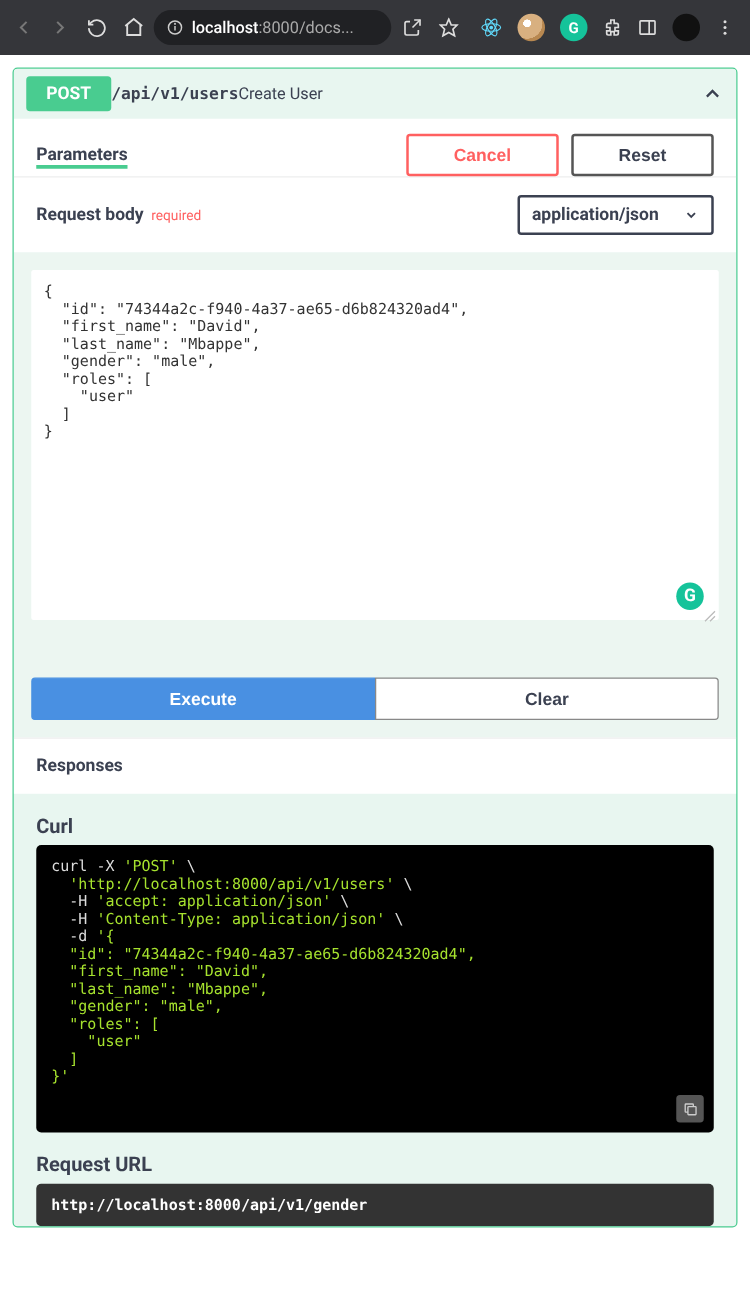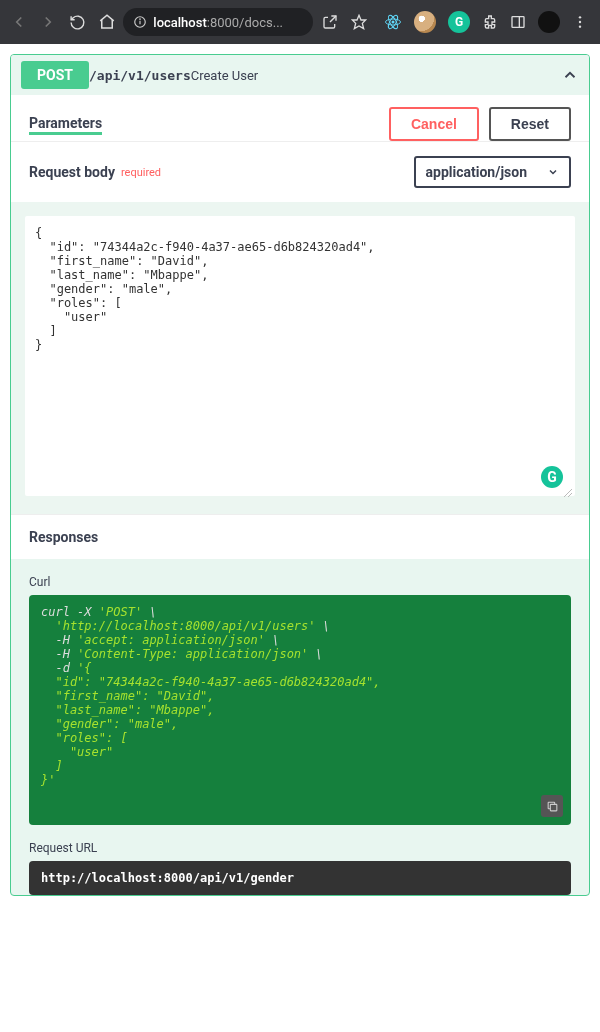--- a/index.html
+++ b/index.html
@@ -21,21 +21,21 @@
   .opblock { border: 1px solid #49cc90; border-radius: 4px; background: #e8f6f0; overflow: hidden; }
   .op-header { display: flex; align-items: center; gap: 0; padding: 6px 10px; background: #e8f6f0; }
   .method-badge { background: #49cc90; color: #fff; font-weight: 700; padding: 6px 16px; border-radius: 3px; font-size: 14px; text-align: center; }
   .op-path { font-family: ui-monospace, Menlo, monospace; font-size: 13px; color: #3b4151; font-weight: 600; }
   .op-summary { font-size: 13px; color: #3b4151; }
   .op-collapse { margin-left: auto; color: #3b4151; }
   
   .params-bar { background: #fff; display: flex; align-items: center; padding: 12px 18px 0 18px; }
   .params-title { font-weight: 700; font-size: 14px; color: #3b4151; }
   .params-underline { border-bottom: 3px solid #49cc90; display: inline-block; }
-  .btn { font-size: 14px; font-weight: 700; padding: 7px 20px; border-radius: 3px; background: #fff; border: 2px solid #888; color: #3b4151; cursor: pointer; }
+  .btn { font-size: 14px; font-weight: 700; padding: 7px 36px; border-radius: 3px; background: #fff; border: 2px solid #888; color: #3b4151; cursor: pointer; }
   .btn-cancel { border-color: #ff6060; color: #ff6060; margin-left: auto; margin-right: 10px; }
   .btn-reset { border-color: #555; }
   
   .no-params { background: #fff; padding: 14px 18px 16px 18px; color: #666; font-size: 14px; }
   
   .req-body-header { background: #fff; display: flex; align-items: center; padding: 14px 18px; border-top: 1px solid #eee; }
   .req-body-title { font-weight: 700; font-size: 14px; color: #3b4151; }
   .required-tag { color: #ff6060; font-size: 11px; margin-left: 6px; vertical-align: top; }
   .content-type-select { margin-left: auto; border: 2px solid #3b4151; border-radius: 3px; padding: 6px 10px; font-size: 14px; font-weight: 700; color: #3b4151; background: #fff; display: flex; align-items: center; gap: 20px; }
   
@@ -44,23 +44,23 @@
   .body-textarea { width: 100%; height: 280px; border: none; background: #fff; font-family: ui-monospace, Menlo, monospace; font-size: 12px; padding: 10px; resize: none; color: #333; border-radius: 2px; outline: none; white-space: pre; }
   .grammarly { position: absolute; right: 12px; bottom: 12px; width: 22px; height: 22px; border-radius: 50%; background: #15c39a; color: #fff; display: flex; align-items: center; justify-content: center; font-weight: 700; font-size: 14px; }
   .resize-handle { position: absolute; right: 2px; bottom: 2px; width: 10px; height: 10px; pointer-events: none; }
   
   .btn-row { display: flex; margin-top: 42px; }
   .btn-execute { flex: 1; background: #4990e2; color: #fff; border: 1px solid #4990e2; font-weight: 700; font-size: 14px; padding: 8px 0; border-radius: 3px 0 0 3px; cursor: pointer; }
   .btn-clear { flex: 1; background: #fff; border: 1px solid #888; font-weight: 700; font-size: 14px; padding: 8px 0; color: #3b4151; border-radius: 0 3px 3px 0; cursor: pointer; }
   
   .responses { padding: 0 18px; }
   .responses-title { font-size: 14px; font-weight: 700; color: #3b4151; background: #fff; margin: 0 -18px; padding: 14px 18px; border-top: 1px solid #eee; }
-  .section-label { font-size: 12px; color: #3b4151; font-weight: 400; margin: 16px 0 6px 0; }
-  
-  .code-block { background: #15803d; color: #fff; border-radius: 4px; font-family: ui-monospace, Menlo, monospace; font-size: 12px; padding: 10px 12px; white-space: pre; position: relative; overflow: hidden; font-style: italic; }
+  .section-label { font-size: 16px; color: #3b4151; font-weight: 700; margin: 16px 0 6px 0; }
+  
+  .code-block { background: #000000; color: #fff; border-radius: 4px; font-family: ui-monospace, Menlo, monospace; font-size: 12px; padding: 10px 12px; white-space: pre; position: relative; overflow: hidden; }
   .code-block .str { color: #a6e22e; }
   .code-dim { color: #ddd; }
   .copy-btn { position: absolute; right: 8px; bottom: 8px; width: 22px; height: 22px; background: #555; border-radius: 3px; display: flex; align-items: center; justify-content: center; }
   
   .url-block { background: #333; color: #fff; border-radius: 4px; font-family: ui-monospace, Menlo, monospace; font-size: 12px; padding: 10px 12px; font-weight: 700; margin-top: 6px; }
   
   svg { display: block; }
 </style>
 </head>
 <body>
@@ -173,20 +173,24 @@
   "roles": [
     "user"
   ]
 }</textarea>
         <div class="grammarly">G</div>
         <svg class="resize-handle" width="10" height="10" viewBox="0 0 10 10">
             <path d="M9 1L1 9 M9 5L5 9" stroke="#bbb" stroke-width="1"></path>
           </svg>
       </div>
 
+      <div class="btn-row">
+        <button class="btn-execute">Execute</button>
+        <button class="btn-clear">Clear</button>
+      </div>
     </div>
 
     <div class="responses">
       <div class="responses-title">Responses</div>
 
       <div class="section-label">Curl</div>
       <div class="code-block"><span class="code-dim">curl -X </span><span class="str">'POST'</span><span class="code-dim"> \</span>
 <span class="code-dim"> </span><span class="str"> 'http://localhost:8000/api/v1/users' </span><span class="code-dim">\</span>
 <span class="code-dim">  -H</span><span class="str"> 'accept: application/json' </span><span class="code-dim">\</span>
 <span class="code-dim">  -H</span><span class="str"> 'Content-Type: application/json' </span><span class="code-dim">\</span>

